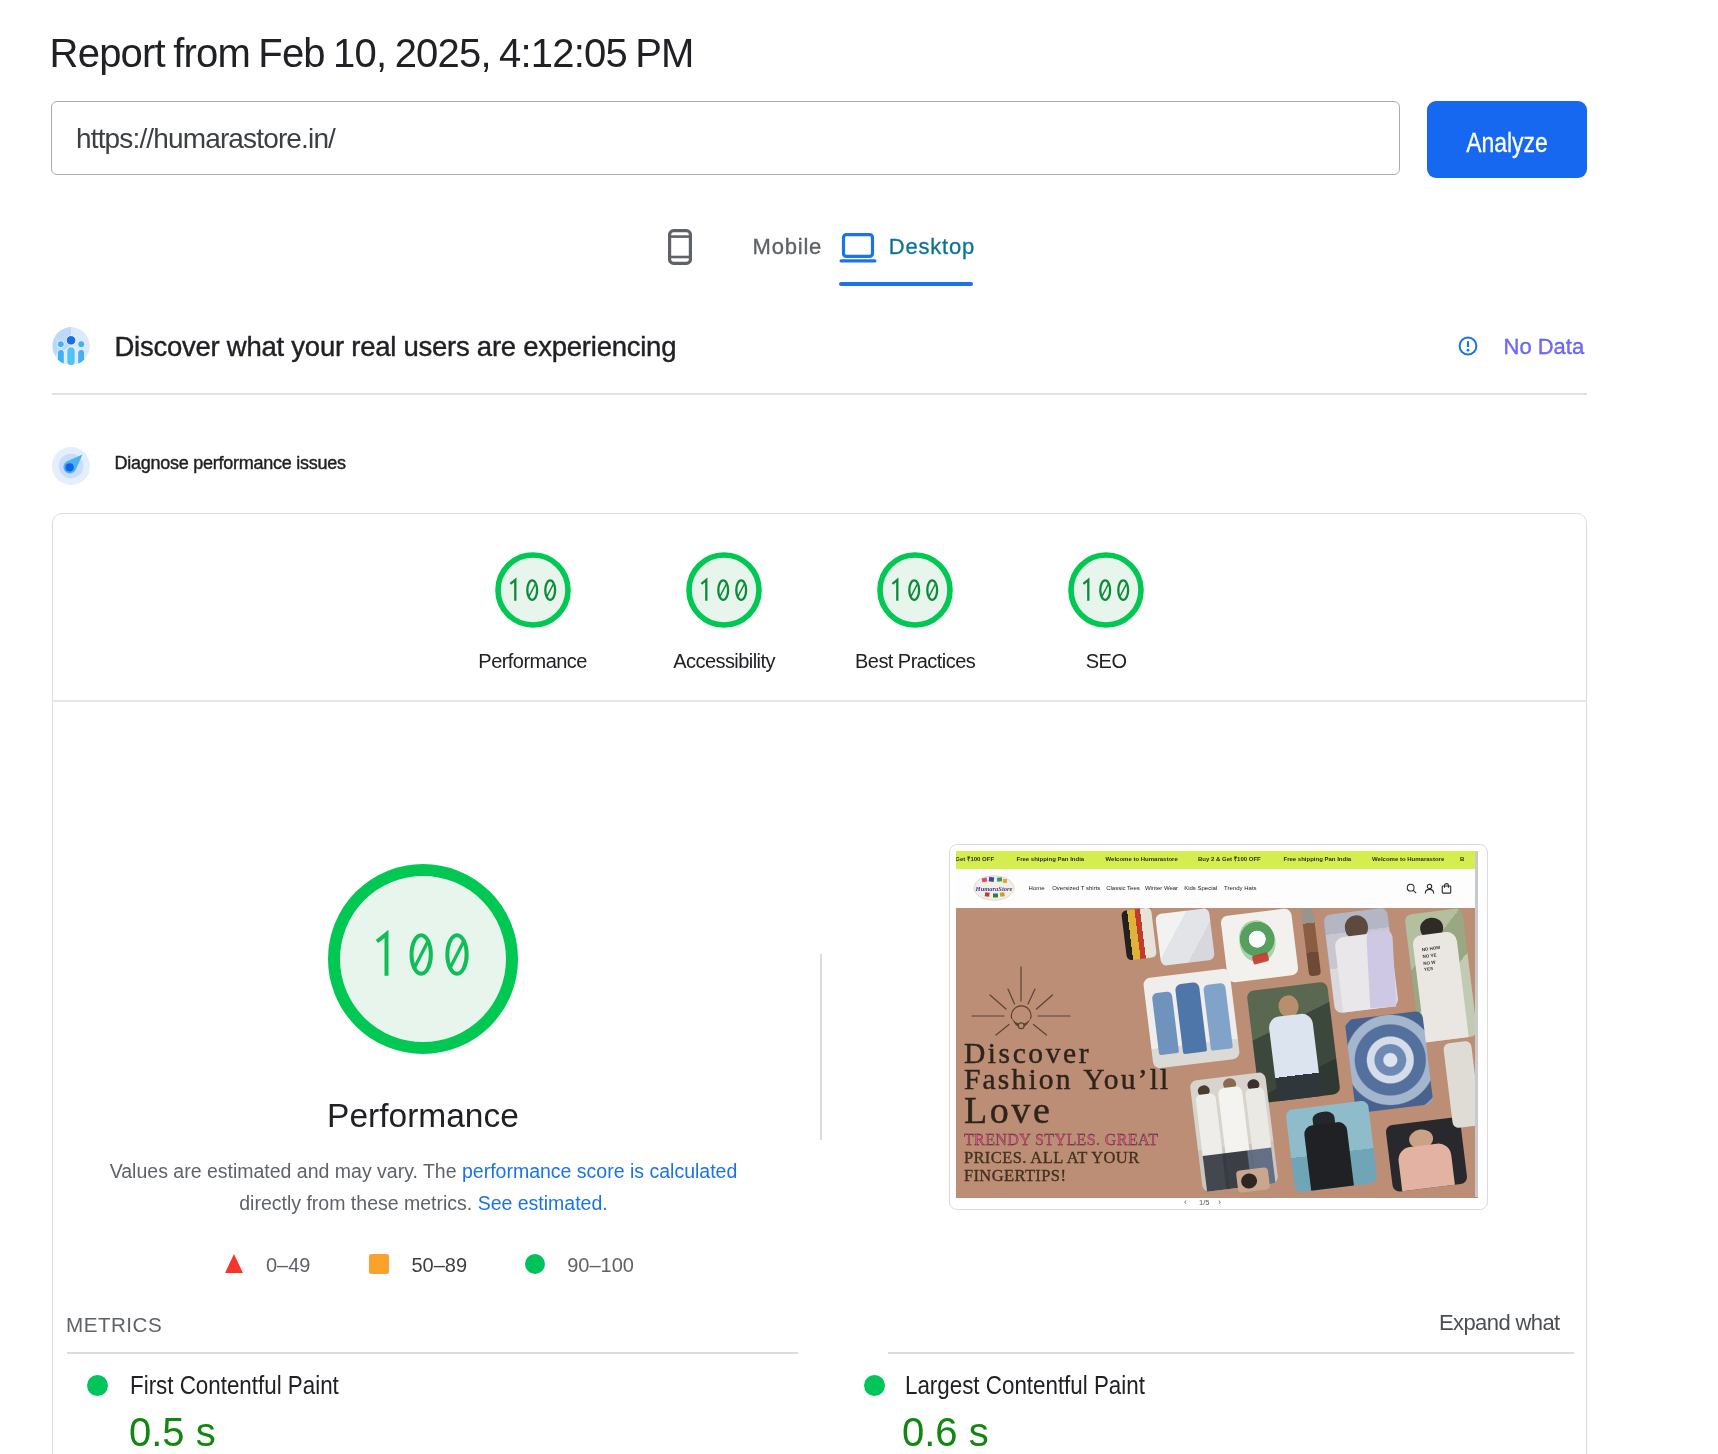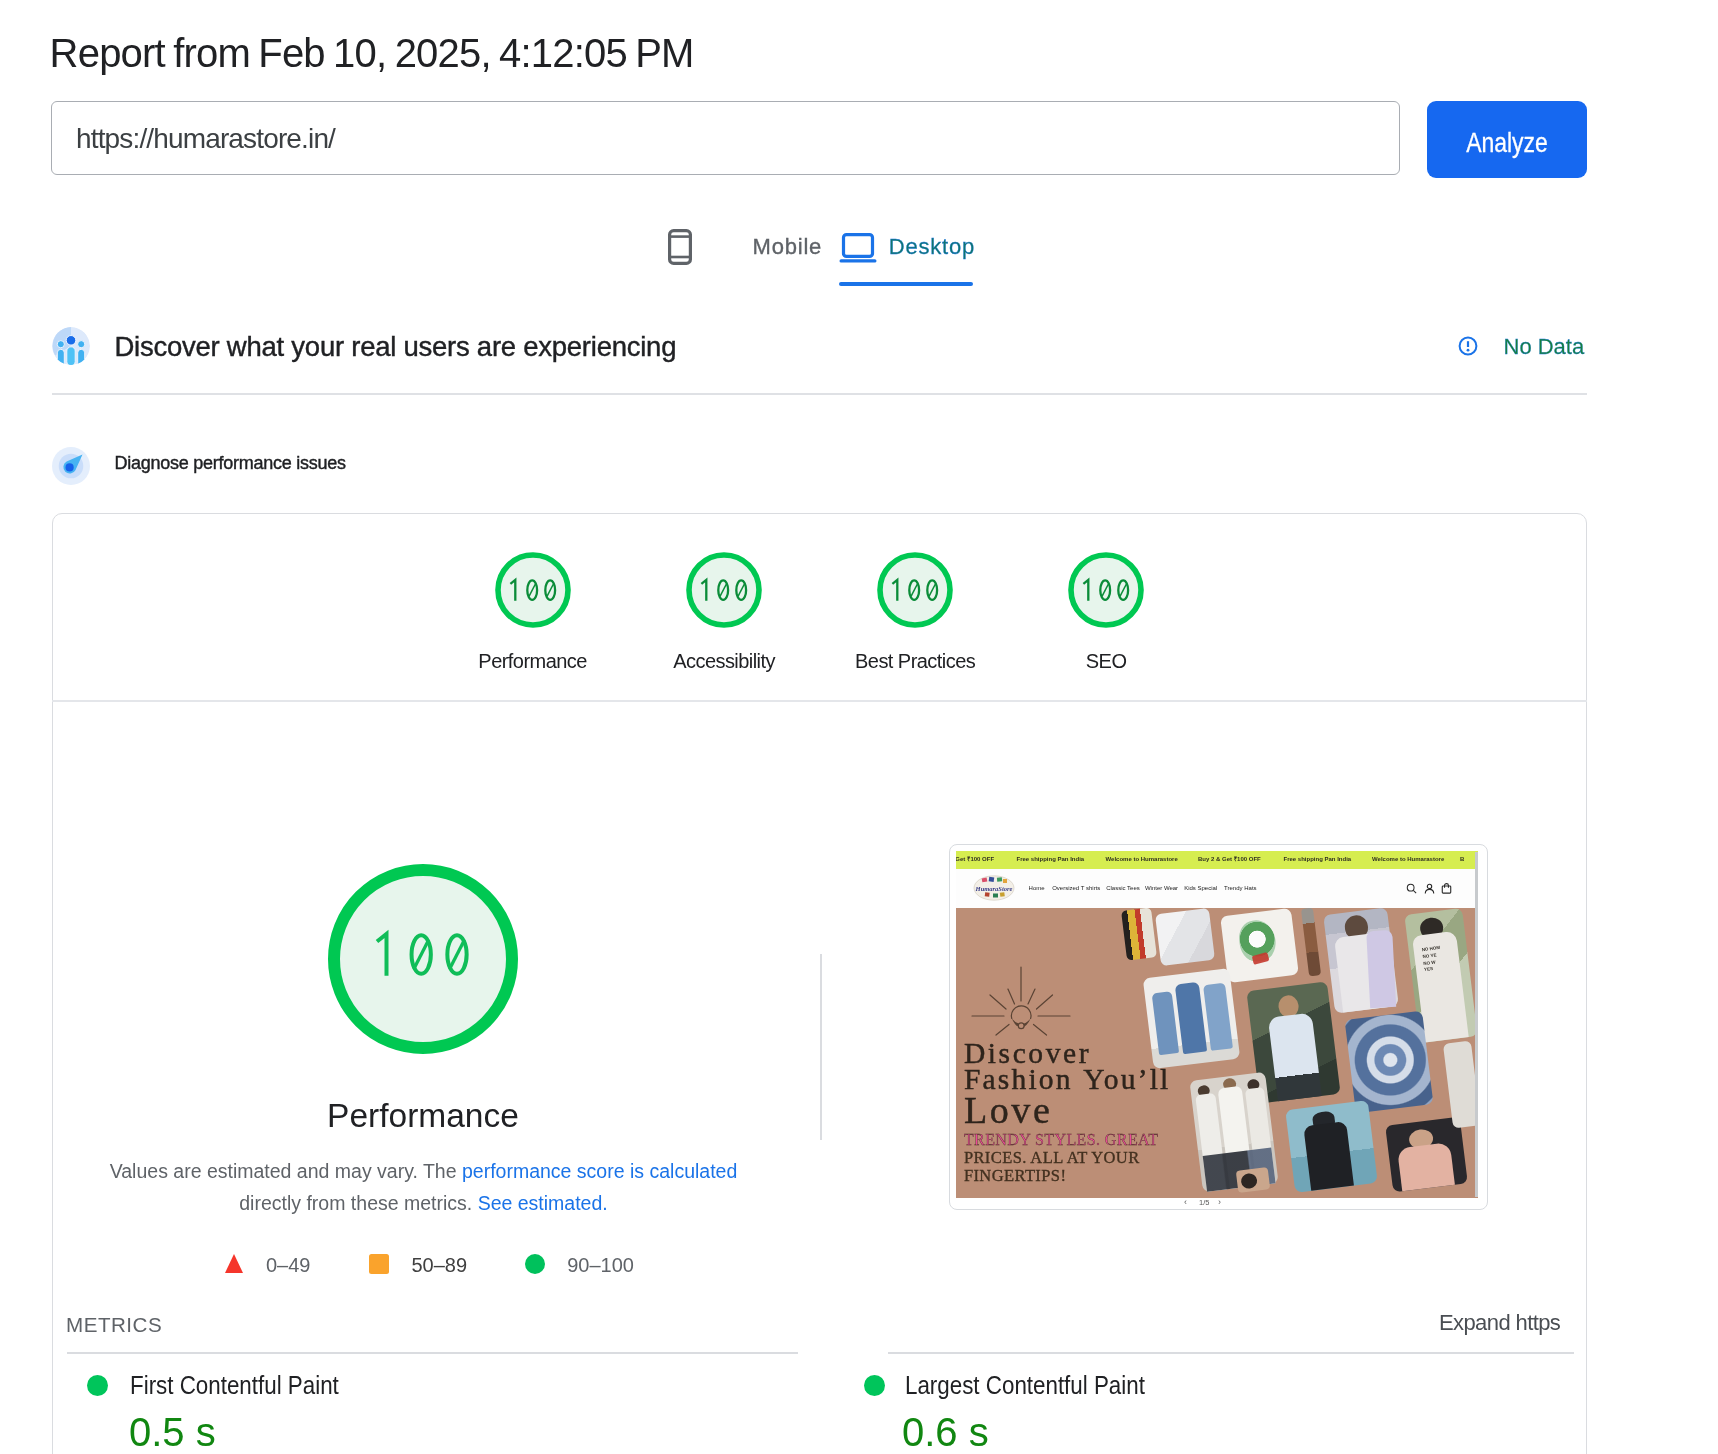--- a/index.html
+++ b/index.html
@@ -47,21 +47,21 @@
     <circle cx="19" cy="13.3" r="4.8" fill="#1a6dea" stroke="#eef4fd" stroke-width="1"></circle>
     <rect x="14.8" y="19.8" width="8.4" height="19" rx="4.2" fill="#4fc2f6" stroke="#eef4fd" stroke-width="1"></rect>
   </g>
 </svg>
 <div class="t" style="left:114.5px;top:333.1px;font-size:27.5px;letter-spacing:-0.25px;color:#202124;-webkit-text-stroke:0.4px #202124;">Discover what your real users are experiencing</div>
 <svg class="abs" style="left:1458px;top:336px;" width="20" height="20" viewBox="0 0 20 20">
   <circle cx="10" cy="10" r="8.4" fill="none" stroke="#1a73e8" stroke-width="2"></circle>
   <line x1="10" y1="5.2" x2="10" y2="11" stroke="#1a73e8" stroke-width="2.2"></line>
   <circle cx="10" cy="14.2" r="1.4" fill="#1a73e8"></circle>
 </svg>
-<div class="t" style="left:1503.5px;top:335.7px;font-size:22px;color:#15803d;-webkit-text-stroke:0.3px #1a73e8;">No Data</div>
+<div class="t" style="left:1503.5px;top:335.7px;font-size:22px;color:#8b5cf6;-webkit-text-stroke:0.3px #1a73e8;">No Data</div>
 <div class="abs" style="left:52px;top:393px;width:1535px;height:1.5px;background:#dfe1e5;"></div>
 
 <svg class="abs" style="left:52px;top:447px;" width="38" height="38" viewBox="0 0 38 38">
   <circle cx="19" cy="19" r="19" fill="#e4eefc"></circle>
   <circle cx="19" cy="19" r="12.3" fill="#c9ddfa"></circle>
   <path d="M30.5 7.5 L14.6 14.6 A6.4 6.4 0 1 0 23.4 23.2 Z" fill="#47b3f2"></path>
   <circle cx="17.6" cy="20.4" r="4.1" fill="#1560ea"></circle>
 </svg>
 <div class="t" style="left:114.5px;top:453.6px;font-size:18px;letter-spacing:-0.25px;color:#202124;-webkit-text-stroke:0.4px #202124;">Diagnose performance issues</div>
 
@@ -256,21 +256,21 @@
   <div class="t" style="left:7.9px;top:316.9px;font-family:'Liberation Serif',serif;font-size:16.5px;letter-spacing:0.4px;color:#42301f;-webkit-text-stroke:0.35px #42301f;">FINGERTIPS!</div>
 </div>
 
 <div class="abs" style="left:1474.5px;top:852px;width:3.5px;height:345px;background:#c7cacd;"></div>
 
 <div class="t" style="left:1184px;top:1197.5px;font-size:9px;color:#5a5a5a;">‹</div>
 <div class="t" style="left:1199px;top:1199px;font-size:7.5px;color:#5a5a5a;">1/5</div>
 <div class="t" style="left:1218px;top:1197.5px;font-size:9px;color:#5a5a5a;">›</div>
 
 <div class="t" style="left:66px;top:1315.1px;font-size:20.6px;letter-spacing:0.5px;color:#5f6368;">METRICS</div>
-<div class="t" style="left:1439px;top:1312.4px;font-size:22px;letter-spacing:-0.6px;color:#4a4e53;">Expand https</div>
+<div class="t" style="left:1439px;top:1312.4px;font-size:22px;letter-spacing:-0.6px;color:#4a4e53;">Expand what</div>
 <div class="abs" style="left:67px;top:1352px;width:731px;height:1.5px;background:#dadce0;"></div>
 <div class="abs" style="left:888px;top:1352px;width:686px;height:1.5px;background:#dadce0;"></div>
 
 <div class="abs" style="left:87px;top:1375px;width:21px;height:21px;border-radius:50%;background:#00c55b;"></div>
 <div class="t" style="left:130px;top:1372.1px;font-size:26px;color:#202124;transform:scaleX(0.86);transform-origin:left;">First Contentful Paint</div>
 <div class="t" style="left:129px;top:1411.6px;font-size:40px;color:#118711;">0.5 s</div>
 
 <div class="abs" style="left:864px;top:1375px;width:21px;height:21px;border-radius:50%;background:#00c55b;"></div>
 <div class="t" style="left:905px;top:1372.1px;font-size:26px;color:#202124;transform:scaleX(0.86);transform-origin:left;">Largest Contentful Paint</div>
 <div class="t" style="left:902px;top:1411.6px;font-size:40px;color:#118711;">0.6 s</div>

